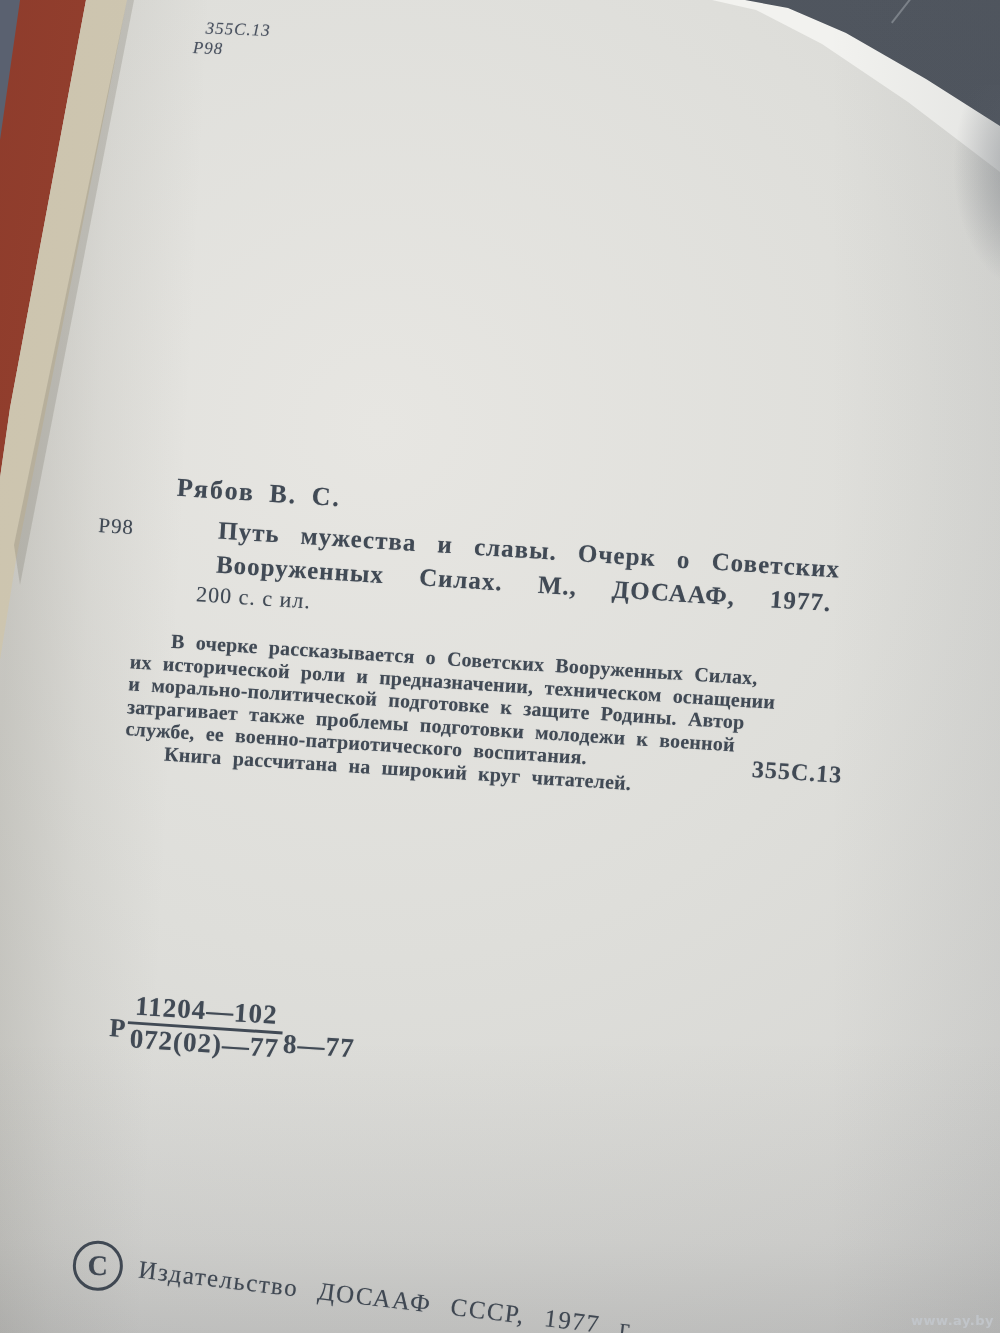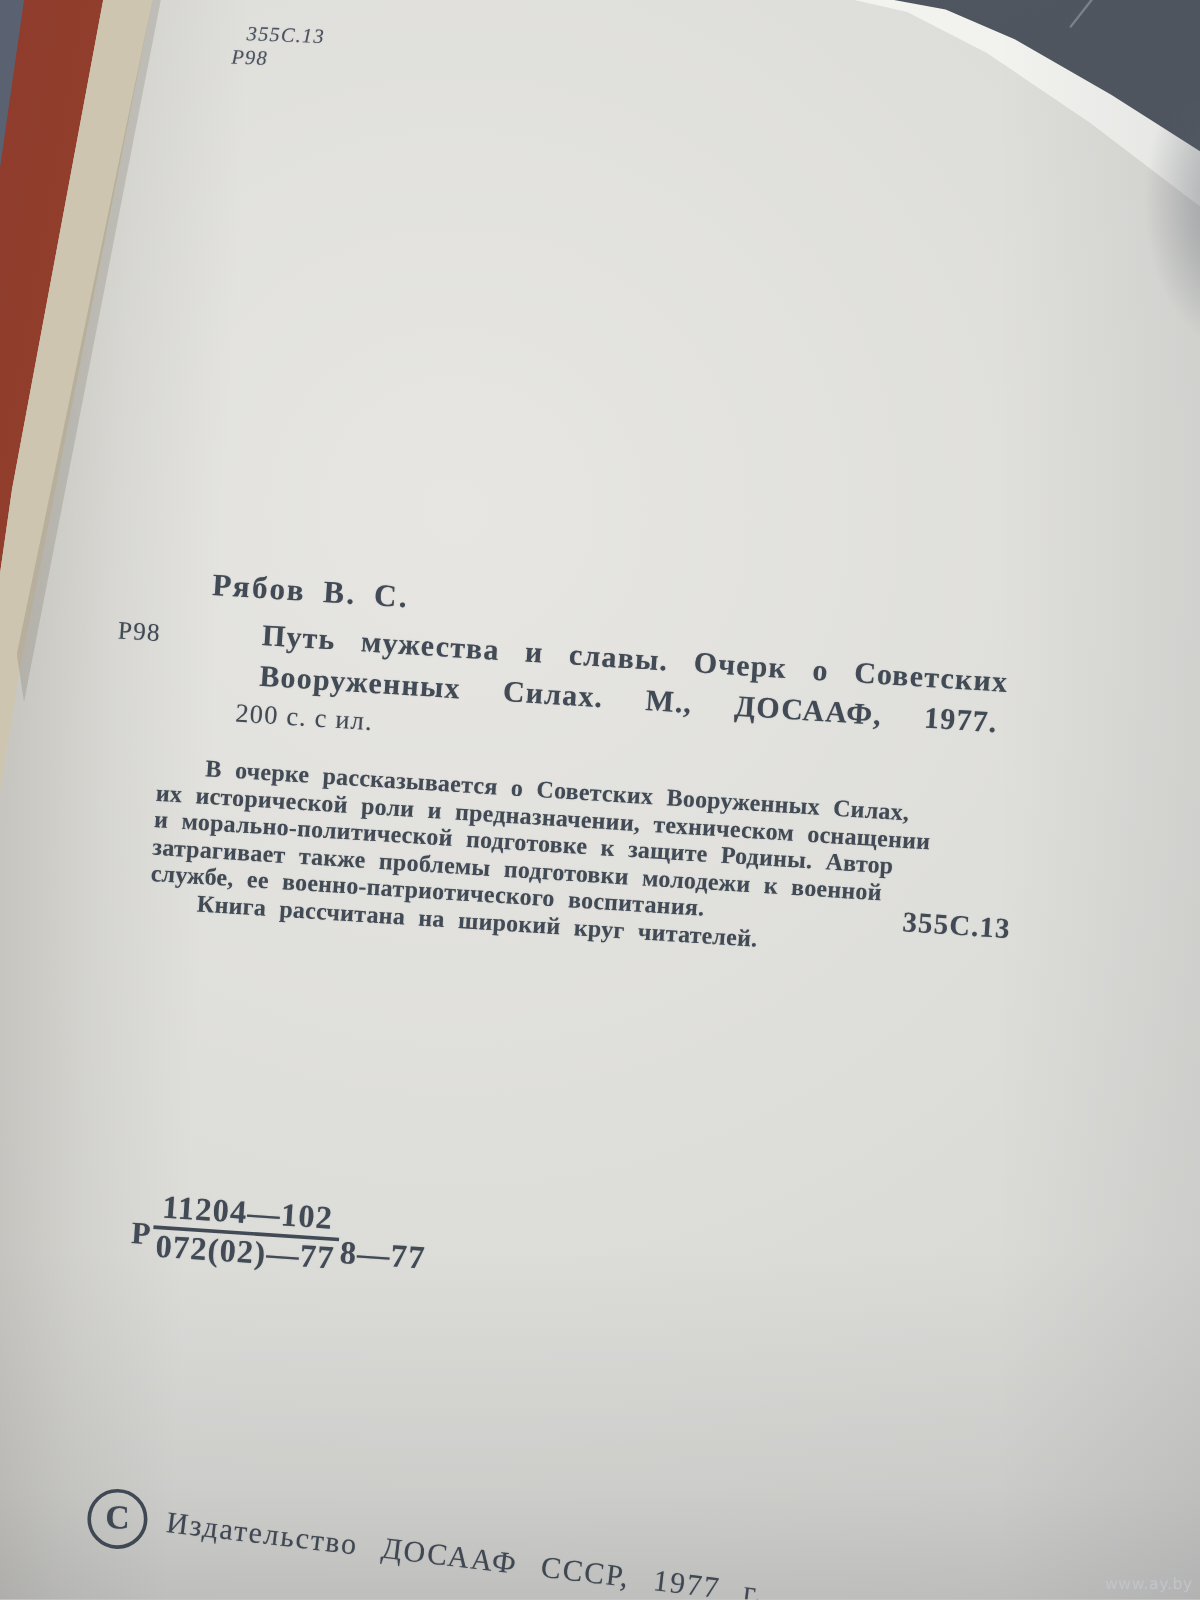--- a/index.html
+++ b/index.html
@@ -122,21 +122,21 @@
   .vignette{
     background:
       linear-gradient(180deg, rgba(0,0,0,0) 78%, rgba(50,52,58,0.07) 93%, rgba(50,52,58,0.15) 100%),
       linear-gradient(270deg, rgba(70,75,82,0.08) 0px, rgba(70,75,82,0) 170px);
   }
 
   .watermark{
     position:absolute;right:6px;bottom:5px;
     font-family:"DejaVu Sans", sans-serif;
     font-size:13px;letter-spacing:0.5px;
-    color:#c2c6cb;opacity:0.95;
+    color:#c2c6cb;opacity:0.95;font-weight:bold;
   }
 </style>
 </head>
 <body>
 
 <div id="canvas">
 
   <div class="layer gutter"></div>
   <div class="layer page-rim"></div>
   <div class="layer backdrop-tr"></div>

